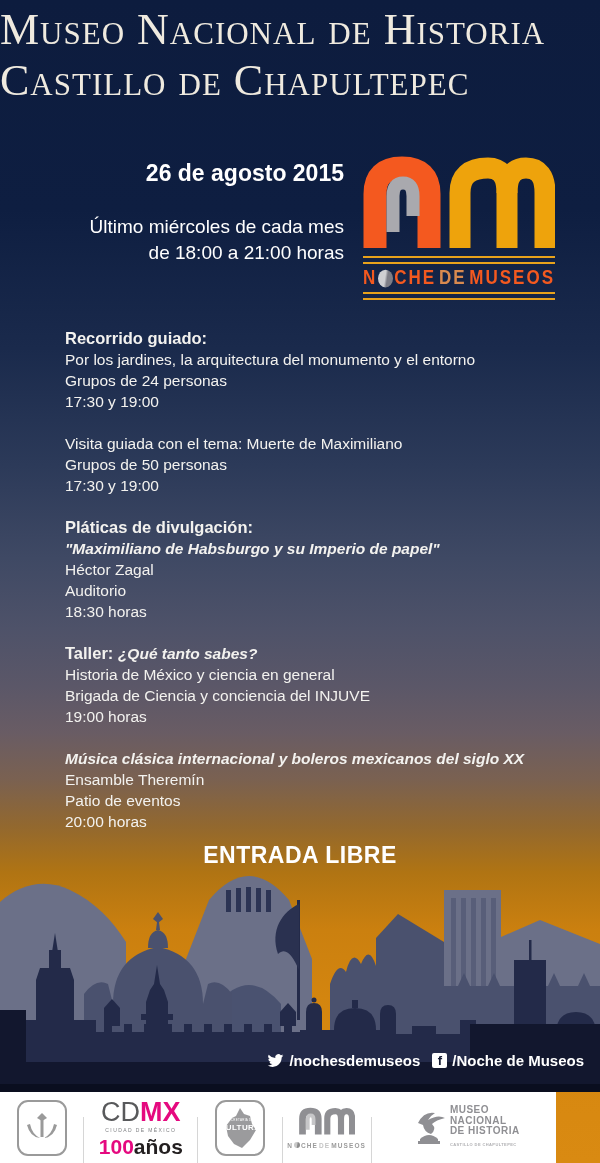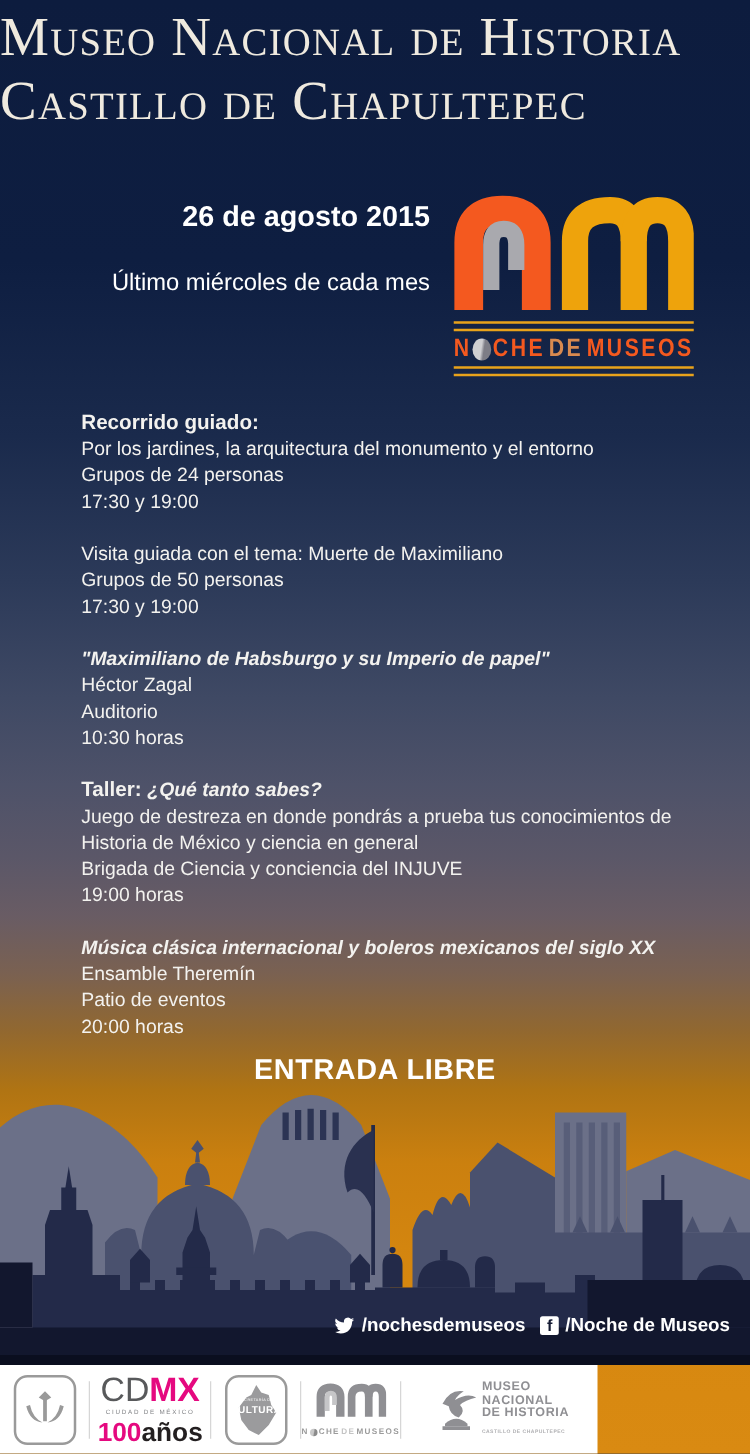--- a/index.html
+++ b/index.html
@@ -42,22 +42,22 @@
     font-size:23px;font-weight:bold;letter-spacing:0.5px;}
   
   .skyline{position:absolute;left:0;top:862px;width:600px;height:230px;display:block;}
   
   .social{position:absolute;top:1052px;right:16px;display:flex;gap:12px;align-items:center;
     color:#ffffff;font-size:15px;font-weight:600;}
   .social .item{display:flex;align-items:center;gap:5px;cursor:pointer;}
   .fb-badge{width:15px;height:15px;background:#ffffff;border-radius:2px;color:#141a33;
     font-weight:bold;font-size:13px;line-height:15px;text-align:center;}
   
-  .footer{position:absolute;bottom:0;left:0;width:478px;height:71px;background:#ffffff;
-    display:flex;align-items:center;}
+  .footer{position:absolute;bottom:0;left:0;width:556px;height:71px;background:#ffffff;
+    display:flex;align-items:flex-end;}
   .fcell{display:flex;align-items:center;justify-content:center;height:100%;}
   .fdiv{width:1px;height:46px;background:#d6d6d6;}
   .badge{width:46px;height:52px;border:2.5px solid #9a9a9a;border-radius:11px;
     display:flex;align-items:center;justify-content:center;}
   .cdmx{text-align:center;line-height:1;}
   .cdmx .row1{font-size:27px;letter-spacing:0;}
   .cdmx .cd{color:#58595b;}
   .cdmx .mx{color:#e5097f;font-weight:bold;}
   .cdmx .row2{font-size:5px;color:#808285;letter-spacing:1.4px;margin:2px 0 3px;}
   .cdmx .row3{font-size:21px;font-weight:bold;}
@@ -87,20 +87,21 @@
 
   <div class="title">
     <div>Museo Nacional de Historia</div>
     <div>Castillo de Chapultepec</div>
   </div>
 
   <div class="sched">
     <div class="date">26 de agosto 2015</div>
     <div class="recur">
       <div>Último miércoles de cada mes</div>
+      <div>de 18:00 a 21:00 horas</div>
     </div>
   </div>
 
   <div class="nmlogo">
     <svg width="192" height="92" viewBox="0 0 192 92">
       <path d="M12,92 V38 Q12,12 39,12 Q66,12 66,38 V92" fill="none" stroke="#f4591f" stroke-width="23"></path>
       <path d="M30,76 V40 Q30,27 40,27 Q50,27 50,40 V60" fill="none" stroke="#a9a9ae" stroke-width="13"></path>
       <path d="M97,92 V37 Q97,12 125,12 Q144,12 144,37 V92" fill="none" stroke="#eea30c" stroke-width="21"></path>
       <path d="M144,37 Q144,12 163,12 Q182,12 182,37 V92" fill="none" stroke="#eea30c" stroke-width="21"></path>
     </svg>
@@ -130,31 +131,31 @@
 
     <div class="ev">
       <div>
         <span>Visita guiada con el tema: </span><span class="it">Muerte de Maximiliano</span>
       </div>
       <div>Grupos de 50 personas</div>
       <div>17:30 y 19:00</div>
     </div>
 
     <div class="ev">
+      <div class="ev-title">Pláticas de divulgación:</div>
       <div class="bi">"Maximiliano de Habsburgo y su Imperio de papel"</div>
       <div>Héctor Zagal</div>
       <div>Auditorio</div>
-      <div>10:30 horas</div>
+      <div>18:30 horas</div>
     </div>
 
     <div class="ev">
       <div>
         <span class="ev-title">Taller: </span><span class="bi">¿Qué tanto sabes?</span>
       </div>
-      <div>Juego de destreza en donde pondrás a prueba tus conocimientos de</div>
       <div>Historia de México y ciencia en general</div>
       <div>Brigada de Ciencia y conciencia del INJUVE</div>
       <div>19:00 horas</div>
     </div>
 
     <div class="ev">
       <div class="bi">Música clásica internacional y boleros mexicanos del siglo XX</div>
       <div>Ensamble Theremín</div>
       <div>Patio de eventos</div>
       <div>20:00 horas</div>

